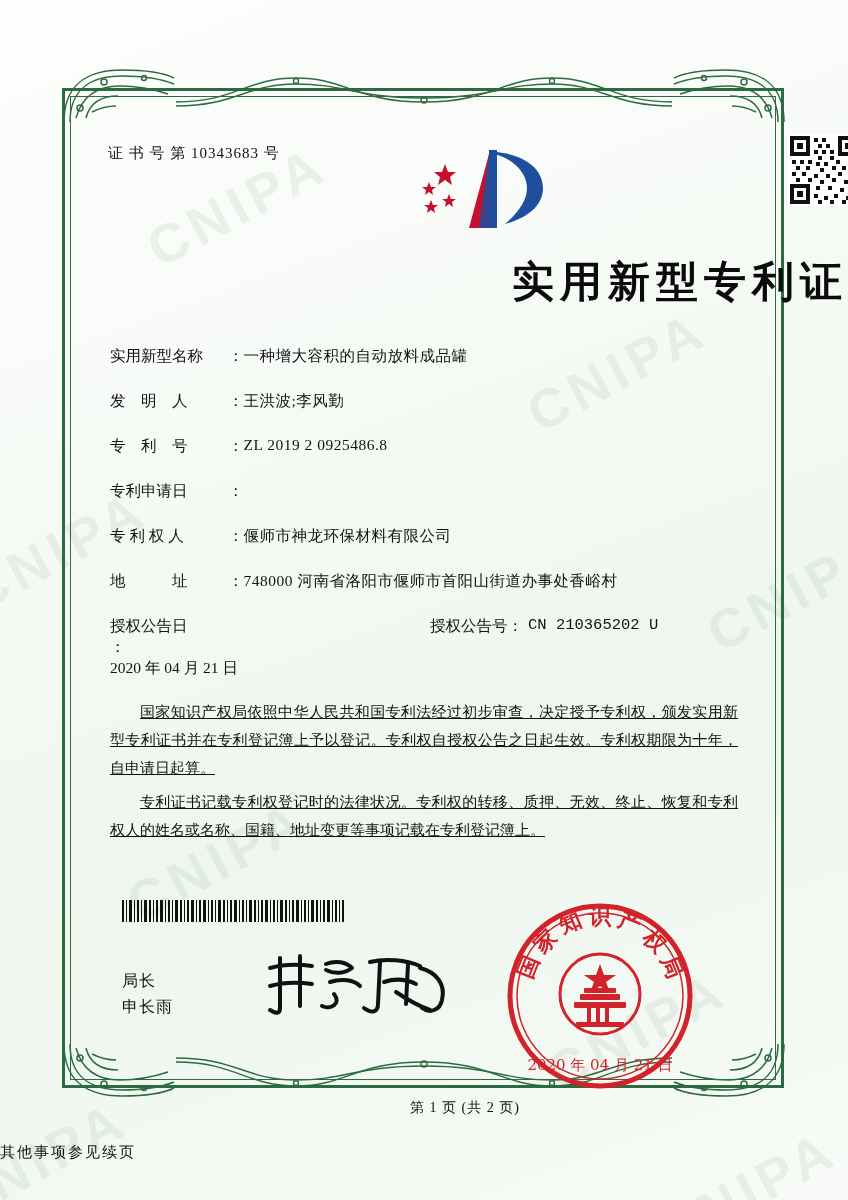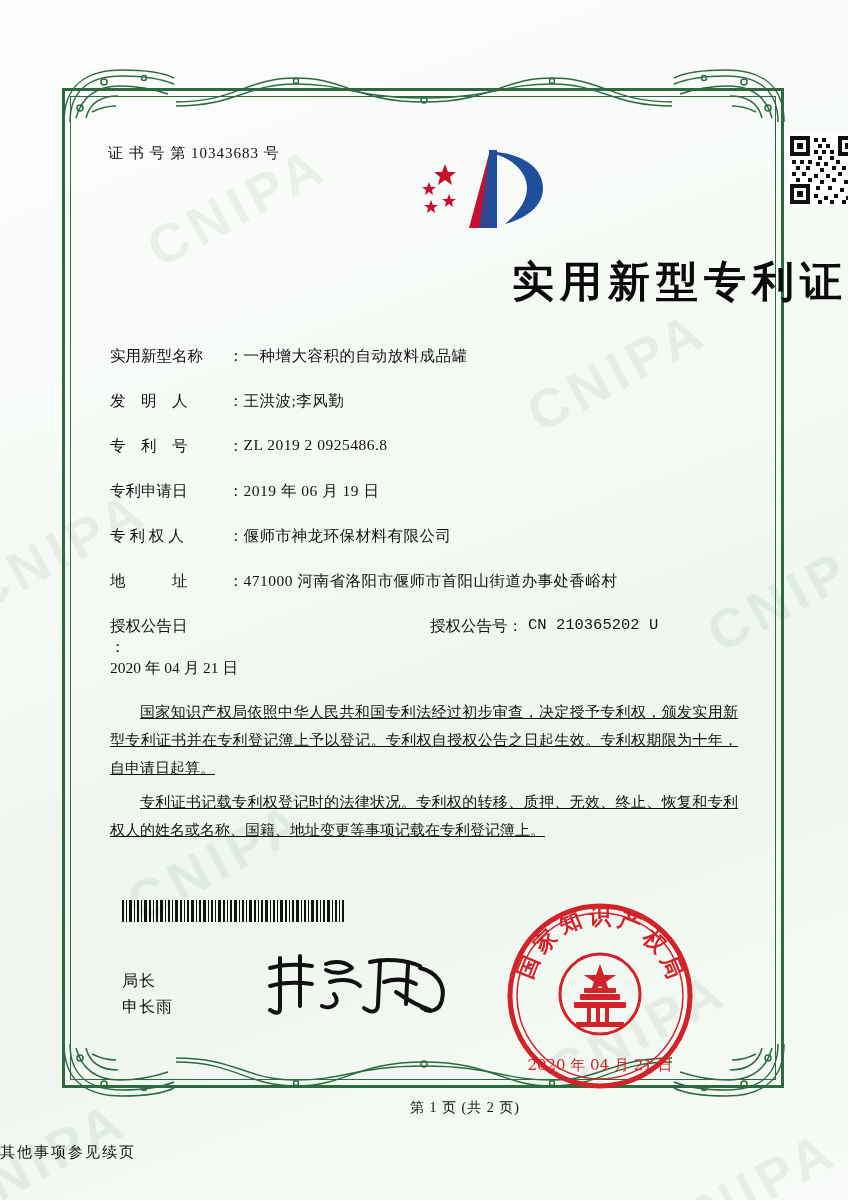--- a/index.html
+++ b/index.html
@@ -448,31 +448,30 @@
         <span class="value">王洪波;李风勤</span>
       </div>
       <div class="field">
         <span class="label">专　利　号</span>
         <span class="sep">：</span>
         <span class="value">ZL 2019 2 0925486.8</span>
       </div>
       <div class="field">
         <span class="label">专利申请日</span>
         <span class="sep">：</span>
-        <span class="value">2019 年 06 月 19 日</span>
       </div>
       <div class="field">
         <span class="label">专 利 权 人</span>
         <span class="sep">：</span>
         <span class="value">偃师市神龙环保材料有限公司</span>
       </div>
       <div class="field">
         <span class="label">地　　　址</span>
         <span class="sep">：</span>
-        <span class="value">471000 河南省洛阳市偃师市首阳山街道办事处香峪村</span>
+        <span class="value">748000 河南省洛阳市偃师市首阳山街道办事处香峪村</span>
       </div>
       <div class="field inline2">
         <span class="label">授权公告日</span>
         <span class="sep">：</span>
         <span>2020 年 04 月 21 日</span>
         <span class="label2">授权公告号：</span>
         <span class="value2">CN 210365202 U</span>
       </div>
     </div>
 

